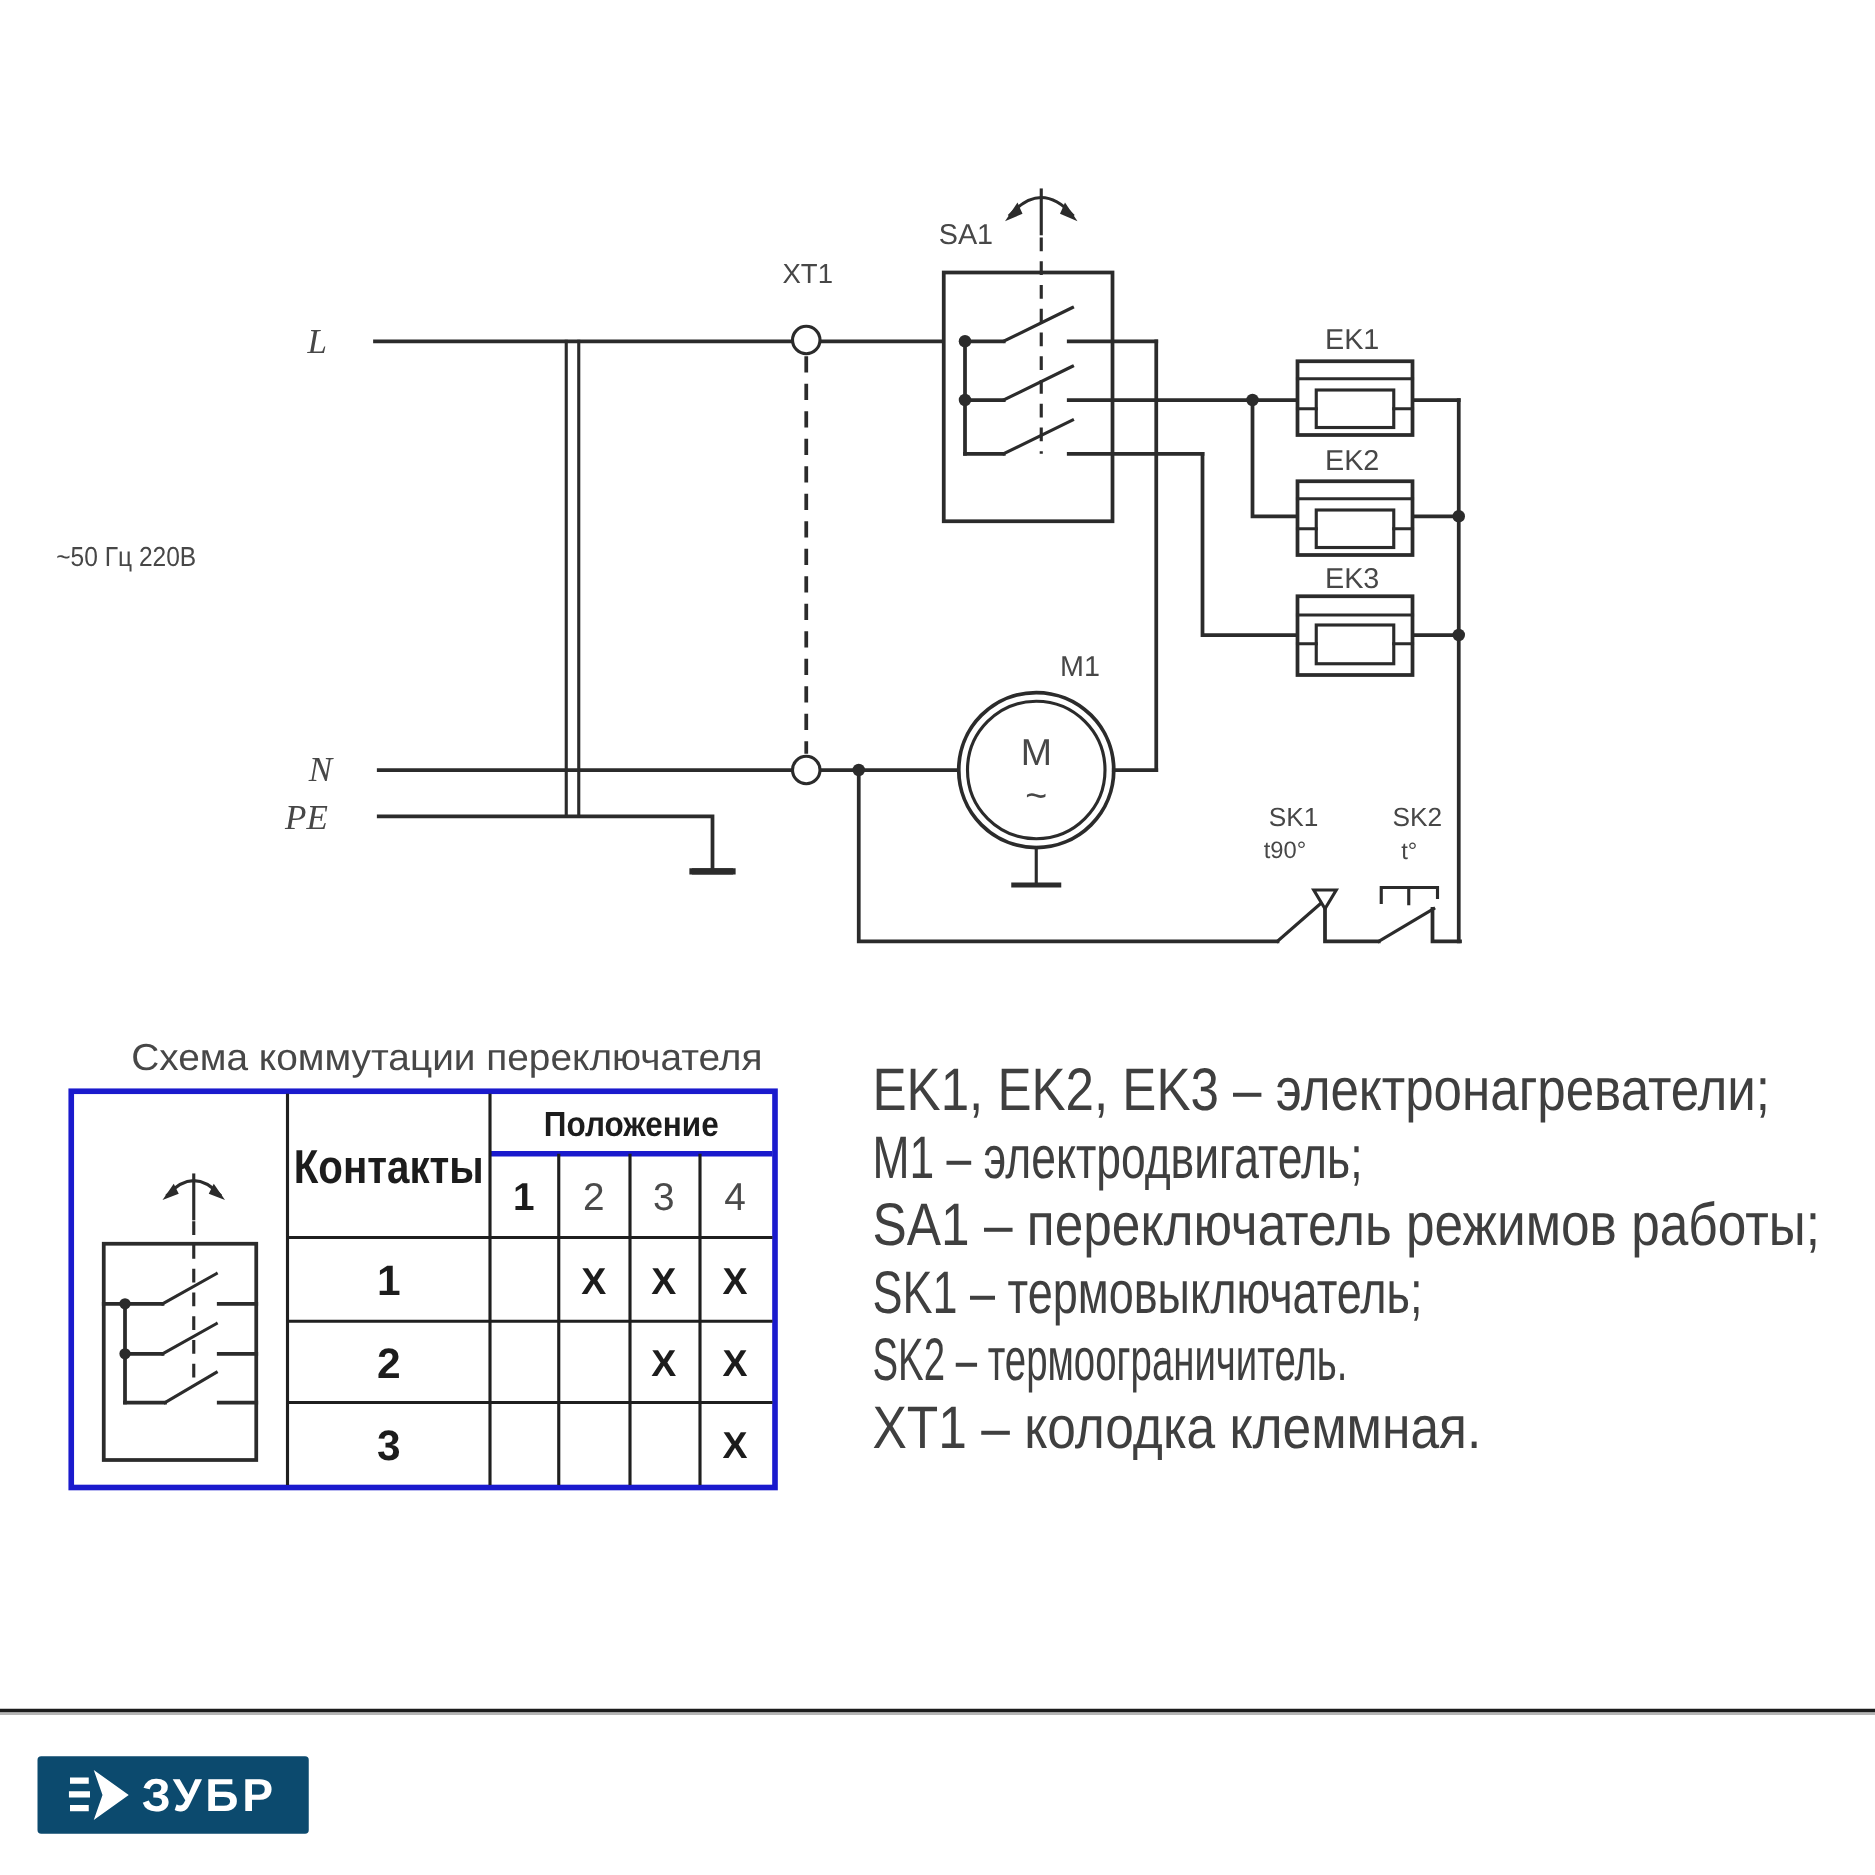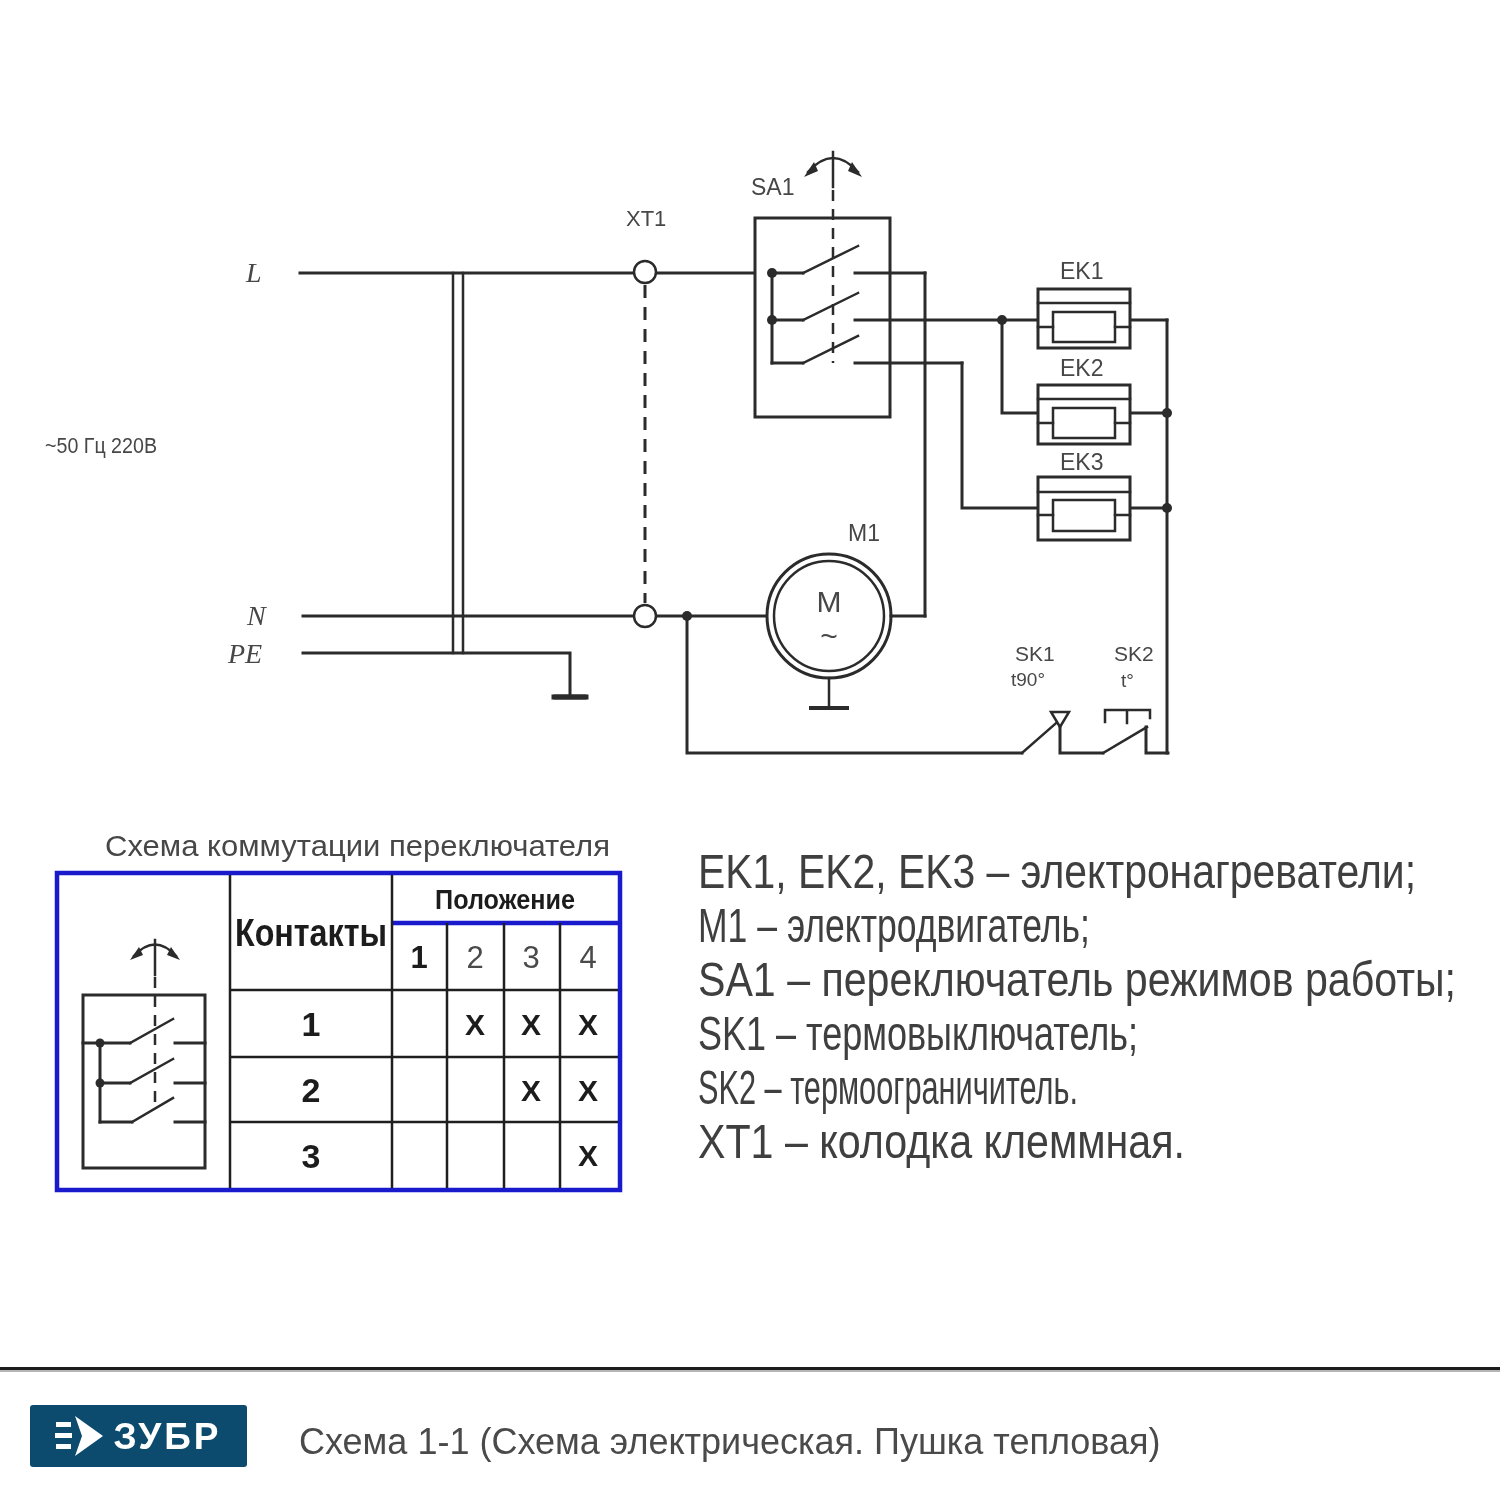--- a/index.html
+++ b/index.html
@@ -217,16 +217,15 @@
     <svg width="52" height="44" viewBox="0 0 52 44">
       <rect x="1" y="8" width="15" height="5" fill="#ffffff"></rect>
       <rect x="0" y="19" width="17" height="5" fill="#ffffff"></rect>
       <rect x="1" y="30" width="15" height="5" fill="#ffffff"></rect>
       <polygon points="20,2 48,22 20,42 27,22" fill="#ffffff"></polygon>
     </svg>
     <span class="logo-text">ЗУБР</span>
   </div>
 
   <div class="footer-title">
-    <span class="footer-sub">Схема 1-1 (Схема электрическая. Пушка тепловая)</span>
   </div>
 
 </div>
 
 </body></html>

